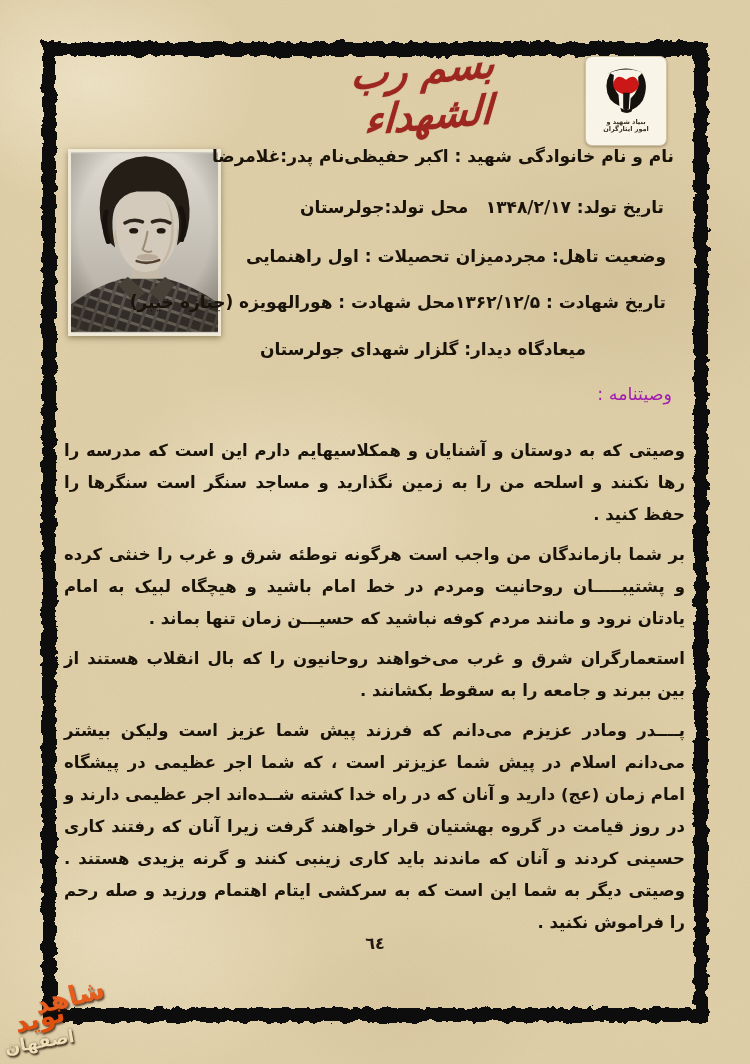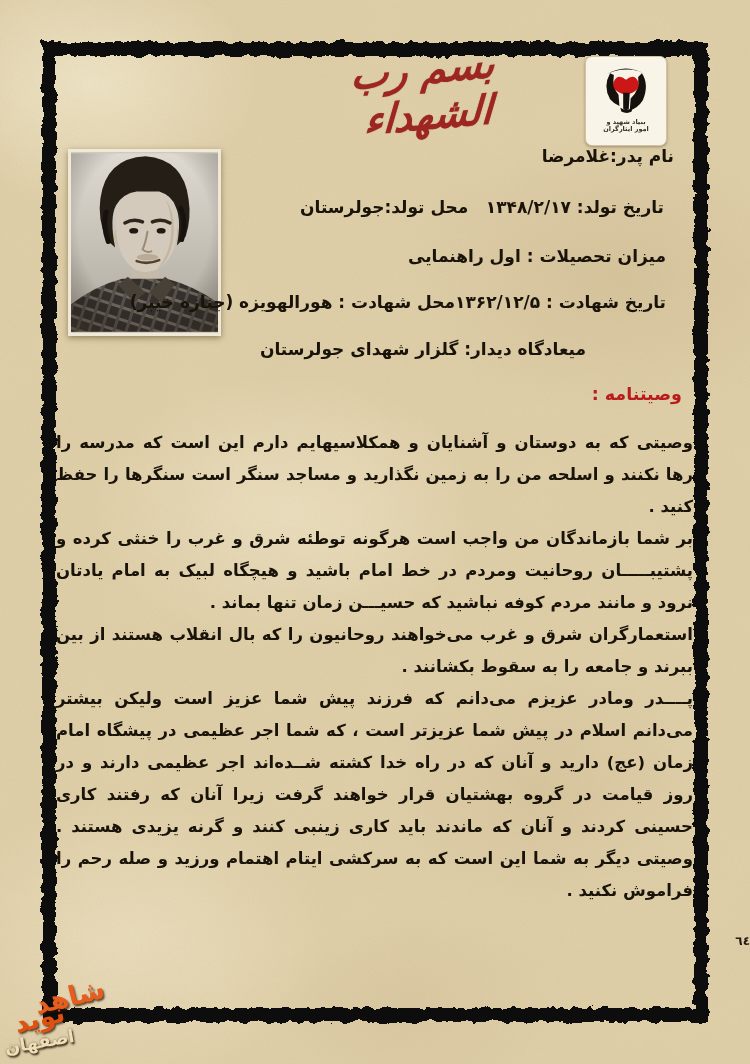--- a/index.html
+++ b/index.html
@@ -47,29 +47,29 @@
   .frow{
     position:absolute;z-index:3;display:flex;justify-content:space-between;direction:rtl;
     font-size:17px;font-weight:bold;color:#191309;white-space:nowrap;
   }
   .r1{top:146px;right:76px;left:248px}
   .r2{top:197px;right:86px;left:300px}
   .r3{top:246px;right:84px;left:262px}
   .r4{top:292px;right:84px;left:200px}
   .r5{top:339px;right:164px;left:112px;justify-content:flex-start}
 
-  .will-heading{position:absolute;top:384px;right:68px;z-index:3;font-size:17.5px;font-weight:bold;color:#b91c1c;direction:rtl}
+  .will-heading{position:absolute;top:384px;right:78px;z-index:3;font-size:17.5px;font-weight:normal;color:#a21caf;direction:rtl}
 
   .will-body{
     position:absolute;top:427px;right:57px;left:56px;z-index:3;direction:rtl;
     font-size:16.5px;font-weight:bold;line-height:32px;color:#191309;
   }
-  .will-body p{text-align:justify;text-align-last:right;margin:0}
+  .will-body p{text-align:justify;text-align-last:right;margin:8px}
 
-  .page-number{position:absolute;top:934px;left:0;width:750px;z-index:3;text-align:right;font-size:12px;font-weight:bold;color:#221a10}
+  .page-number{position:absolute;top:934px;left:0;width:750px;z-index:3;text-align:center;font-size:16px;font-weight:bold;color:#221a10}
 
   .watermark{position:absolute;left:0;top:975px;width:150px;height:89px;z-index:5;pointer-events:none}
   .wm-word{position:absolute;font-weight:bold;direction:rtl;white-space:nowrap}
   .wm-1{left:34px;top:6px;font-size:27px;color:#e75d1d;transform:rotate(-14deg);text-shadow:1px 2px 2px rgba(45,22,6,.75)}
   .wm-2{left:14px;top:28px;font-size:26px;color:#e0500f;transform:rotate(-14deg);text-shadow:1px 2px 2px rgba(45,22,6,.75)}
   .wm-3{left:4px;top:56px;font-size:18px;color:#eedfb9;transform:rotate(-10deg);text-shadow:1px 2px 2px rgba(40,20,5,.85),0 0 2px rgba(60,35,10,.6)}
 </style>
 </head>
 <body>
 
@@ -145,27 +145,29 @@
     <ellipse cx="64" cy="79" rx="4.6" ry="2.9" fill="#221a12"></ellipse>
     <ellipse cx="92" cy="79" rx="4.6" ry="2.9" fill="#221a12"></ellipse>
     <path d="M78,80 Q76,92 73,98 Q77,102 82,100" stroke="#9a8b74" stroke-width="2" fill="none" stroke-linecap="round"></path>
     <ellipse cx="78" cy="106" rx="11" ry="3.2" fill="#a2927a" opacity=".55"></ellipse>
     <path d="M67,110 Q78,114 90,109" stroke="#54402f" stroke-width="2.6" fill="none" stroke-linecap="round"></path>
     <rect width="150" height="182" fill="url(#vig)"></rect>
   </svg>
 </div>
 
 <div class="frow r1">
+  <span>نام و نام خانوادگی شهید : اکبر حفیظی</span>
   <span>نام پدر:غلامرضا</span>
 </div>
 <div class="frow r2">
   <span>تاریخ تولد: ۱۳۴۸/۲/۱۷</span>
   <span>محل تولد:جولرستان</span>
 </div>
 <div class="frow r3">
+  <span>وضعیت تاهل:  مجرد</span>
   <span>میزان تحصیلات : اول راهنمایی</span>
 </div>
 <div class="frow r4">
   <span>تاریخ شهادت :  ۱۳۶۲/۱۲/۵</span>
   <span>محل شهادت : هورالهویزه  (جنازه خیبر)</span>
 </div>
 <div class="frow r5">
   <span>میعادگاه دیدار: گلزار شهدای جولرستان</span>
 </div>
 

